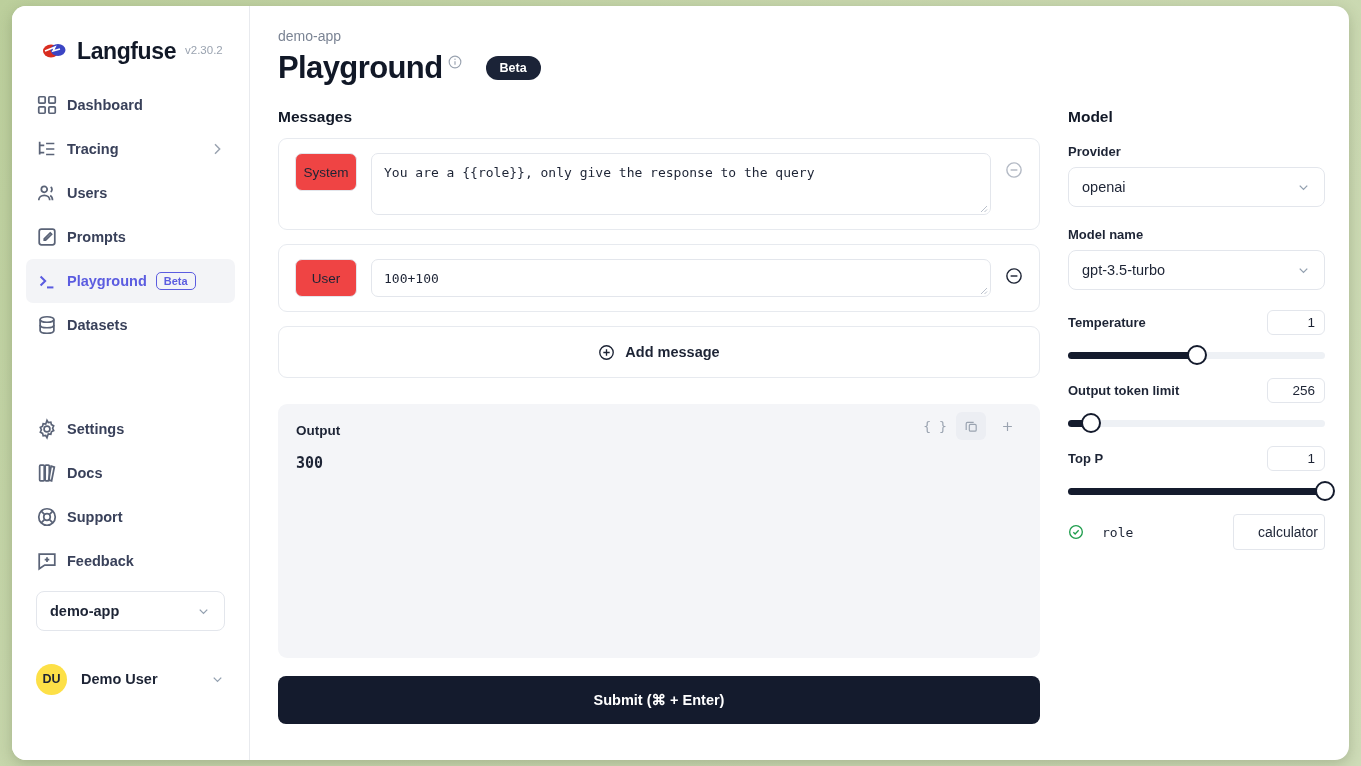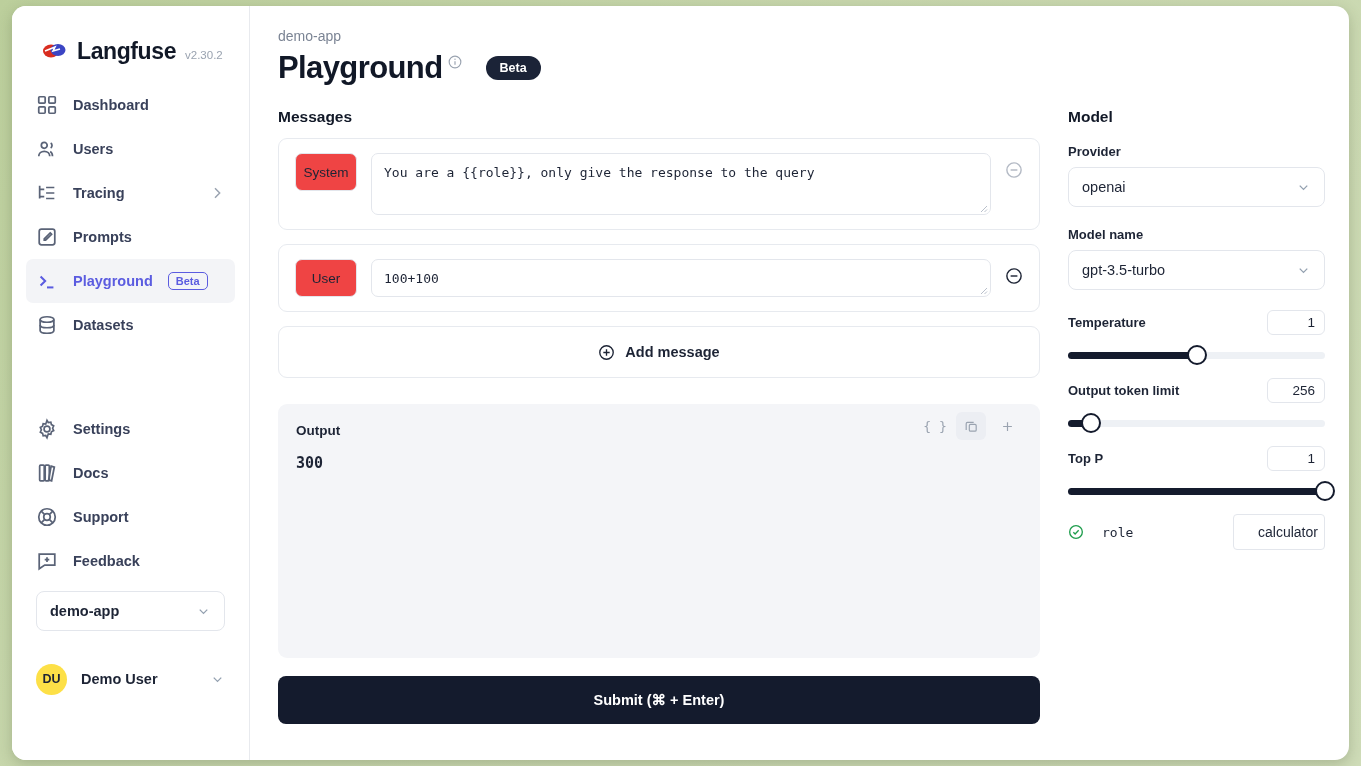--- a/index.html
+++ b/index.html
@@ -31,33 +31,33 @@
   .sidebar {
     width: 238px;
     flex: 0 0 238px;
     background: #ffffff;
     border-right: 1px solid #e8eaee;
     display: flex;
     flex-direction: column;
     padding: 0 0 0 0;
   }
   .brand {
-    display: flex; align-items: flex-end; gap: 9px;
+    display: flex; align-items: center; gap: 9px;
     padding: 34px 0 20px 30px;
   }
   .brand-logo { width: 26px; height: 22px; position: relative; display:block; }
   .brand-name {
     font-size: 23px; font-weight: bold; color: #111827;
     letter-spacing: -0.4px; line-height: 1;
   }
   .brand-ver { font-size: 11.5px; color: #9aa3b0; line-height: 1; padding-bottom: 2px; }
 
   .nav { padding: 0 14px; }
   .nav-item {
-    display: flex; align-items: center; gap: 15px;
+    display: flex; align-items: center; gap: 9px;
     height: 44px;
     padding: 0 10px;
     border-radius: 7px;
     color: #39415a;
     font-size: 14.5px;
     font-weight: bold;
     cursor: pointer;
     position: relative;
   }
   .nav-item .ico { width: 22px; height: 22px; flex: 0 0 22px; display:block; color:#5a6377; }
@@ -271,36 +271,36 @@
           <rect x="3" y="3" width="7" height="7" rx="1"></rect>
             <rect x="14" y="3" width="7" height="7" rx="1"></rect>
           <rect x="3" y="14" width="7" height="7" rx="1"></rect>
             <rect x="14" y="14" width="7" height="7" rx="1"></rect>
         </svg>
         <span>Dashboard</span>
       </div>
 
       <div class="nav-item">
         <svg class="ico" viewBox="0 0 24 24" fill="none" stroke="currentColor" stroke-width="1.9">
+          <path d="M4 4v14M4 8h5M4 16h5"></path>
+            <path d="M11 6h9M11 12h9M11 18h9" stroke-width="1.9"></path>
+        </svg>
+        <span>Tracing</span>
+        <svg class="nav-chevron" viewBox="0 0 24 24" fill="none" stroke="currentColor" stroke-width="2.2">
+          <path d="M9 5l7 7-7 7"></path>
+        </svg>
+      </div>
+
+      <div class="nav-item">
+        <svg class="ico" viewBox="0 0 24 24" fill="none" stroke="currentColor" stroke-width="1.9">
           <circle cx="9" cy="8" r="3.2"></circle>
             <path d="M3 20c0-3.3 2.7-5.5 6-5.5s6 2.2 6 5.5"></path>
           <path d="M16 5.5a3.2 3.2 0 010 5.4M18 20c0-2.6-1-4.3-2.5-5.2"></path>
         </svg>
         <span>Users</span>
-      </div>
-
-      <div class="nav-item">
-        <svg class="ico" viewBox="0 0 24 24" fill="none" stroke="currentColor" stroke-width="1.9">
-          <path d="M4 4v14M4 8h5M4 16h5"></path>
-            <path d="M11 6h9M11 12h9M11 18h9" stroke-width="1.9"></path>
-        </svg>
-        <span>Tracing</span>
-        <svg class="nav-chevron" viewBox="0 0 24 24" fill="none" stroke="currentColor" stroke-width="2.2">
-          <path d="M9 5l7 7-7 7"></path>
-        </svg>
       </div>
 
       <div class="nav-item">
         <svg class="ico" viewBox="0 0 24 24" fill="none" stroke="currentColor" stroke-width="1.9">
           <rect x="3.5" y="3.5" width="17" height="17" rx="2.5"></rect>
           <path d="M15.5 7.5l1.5 1.5-6.5 6.5H9v-1.5z"></path>
         </svg>
         <span>Prompts</span>
       </div>
 

